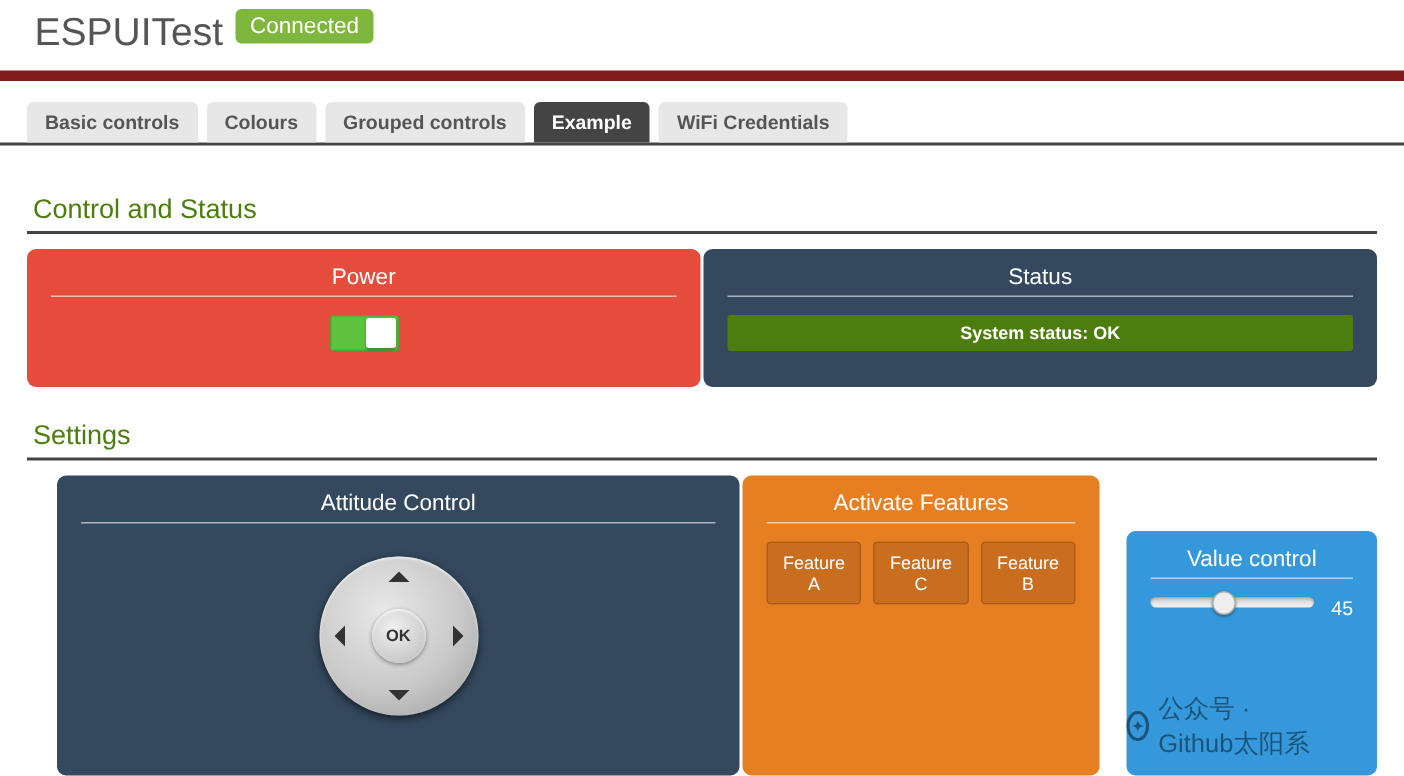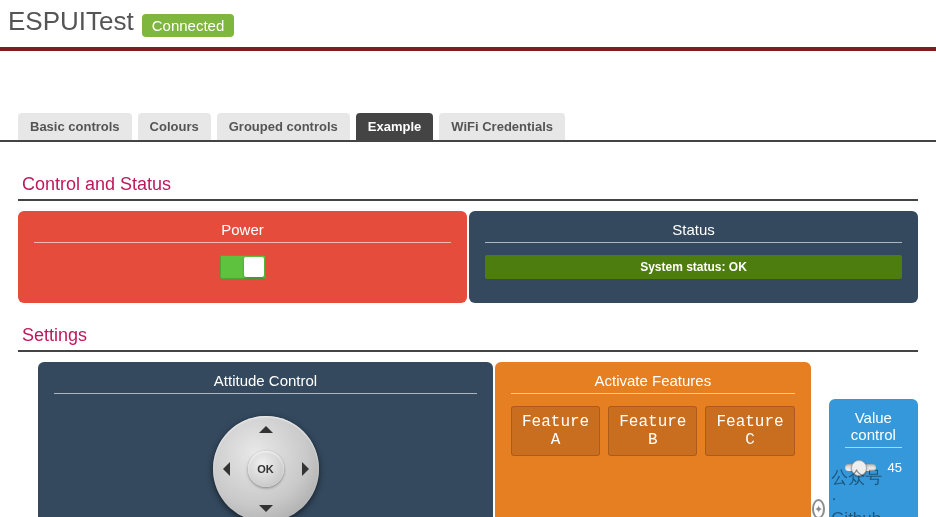--- a/index.html
+++ b/index.html
@@ -5,25 +5,25 @@
   * { box-sizing: border-box; margin: 0; padding: 0; }
   body {
     font-family: "Helvetica Neue", Helvetica, Arial, sans-serif;
     background: #fff;
     color: #333;
     font-weight: 300;
     width: 936px;
   }
   
   .header {
-    padding: 6px 10px 10px 8px;
+    padding: 6px 10px 10px 23px;
     display: flex;
-    align-items: flex-end;
+    align-items: flex-start;
     gap: 8px;
-    border-bottom: 4px solid #7f1d1d;
+    border-bottom: 7px solid #7f1d1d;
   }
   .header-title {
     font-size: 26px;
     color: #555;
     font-weight: 300;
   }
   .badge-connected {
     background: #7fb63d;
     color: #fff;
     font-size: 15px;
@@ -39,28 +39,27 @@
     border-bottom: 2px solid #444;
   }
   .tab {
     background: #e7e7e7;
     color: #555;
     font-size: 13px;
     font-weight: 600;
     padding: 6px 12px;
     border-radius: 4px 4px 0 0;
     cursor: pointer;
-    margin-top: 48px;
   }
   .tab.active { background: #444; color: #fff; }
   
   .content { padding: 10px 18px 20px 18px; }
   .section-label {
     font-size: 18px;
-    color: #be185d;
+    color: #4d7c0f;
     font-weight: 300;
     margin: 22px 0 4px 4px;
   }
   .section-divider { border: none; border-top: 2px solid #444; margin-bottom: 10px; }
   .row { display: flex; gap: 2px; }
   .card {
     flex: 1;
     border-radius: 6px;
     color: #fff;
     padding: 10px 16px 16px 16px;
@@ -120,28 +119,27 @@
   .dpad .up    { top:10px; left:50%; transform:translateX(-50%); border-bottom-color:#333; border-top:none;}
   .dpad .down  { bottom:10px; left:50%; transform:translateX(-50%); border-top-color:#333; border-bottom:none;}
   .dpad .left  { left:10px; top:50%; transform:translateY(-50%); border-right-color:#333; border-left:none;}
   .dpad .right { right:10px; top:50%; transform:translateY(-50%); border-left-color:#333; border-right:none;}
   
   .feat-btn-row { display:flex; gap:8px; justify-content:center; }
   .feat-btn {
     background: #c96d1f;
     border: 1px solid rgba(0,0,0,.15);
     color: #fff;
-    font-size: 16px;
+    font-size: 12px;
     padding: 6px 10px;
     border-radius: 3px;
     cursor: pointer;
-    font-family: Liberation Mono, monospace;
-  }
-  
-  .slider-row { display:flex; align-items:center; gap:12px; }
+  }
+  
+  .slider-row { display:flex; align-items:flex-start; gap:12px; }
   .slider-track {
     flex:1; height:7px; border-radius:4px;
     background: linear-gradient(#cfcfcf,#f5f5f5);
     box-shadow: inset 0 1px 2px rgba(0,0,0,.25);
     position:relative;
   }
   .slider-track .thumb {
     position:absolute; top:50%; transform:translate(-50%,-50%);
     width:16px; height:16px; border-radius:50%;
     background:#eee; border:1px solid #aaa;
@@ -215,22 +213,22 @@
           <div class="ok">OK</div>
         </div>
       </div>
     </div>
 
     <div class="col">
       <div class="card orange">
         <div class="card-title">Activate Features</div>
         <div class="feat-btn-row">
           <button class="feat-btn">Feature A</button>
+          <button class="feat-btn">Feature C</button>
           <button class="feat-btn">Feature B</button>
-          <button class="feat-btn">Feature C</button>
         </div>
       </div>
 
       <div class="card blue" style="position:relative;margin-top:37px;">
         <div class="card-title">Value control</div>
         <div class="slider-row">
           <div class="slider-track">
             <div class="thumb" id="slider-thumb" style="left: 45%;"></div>
           </div>
           <span class="slider-val">45</span>

